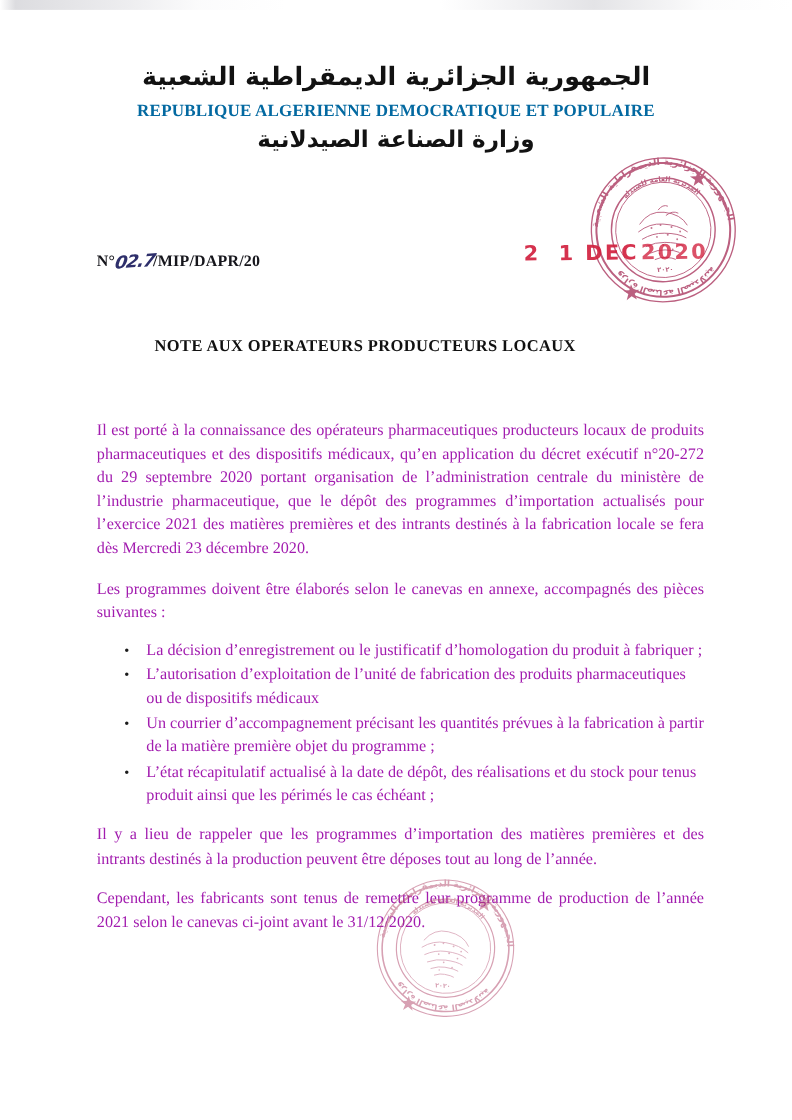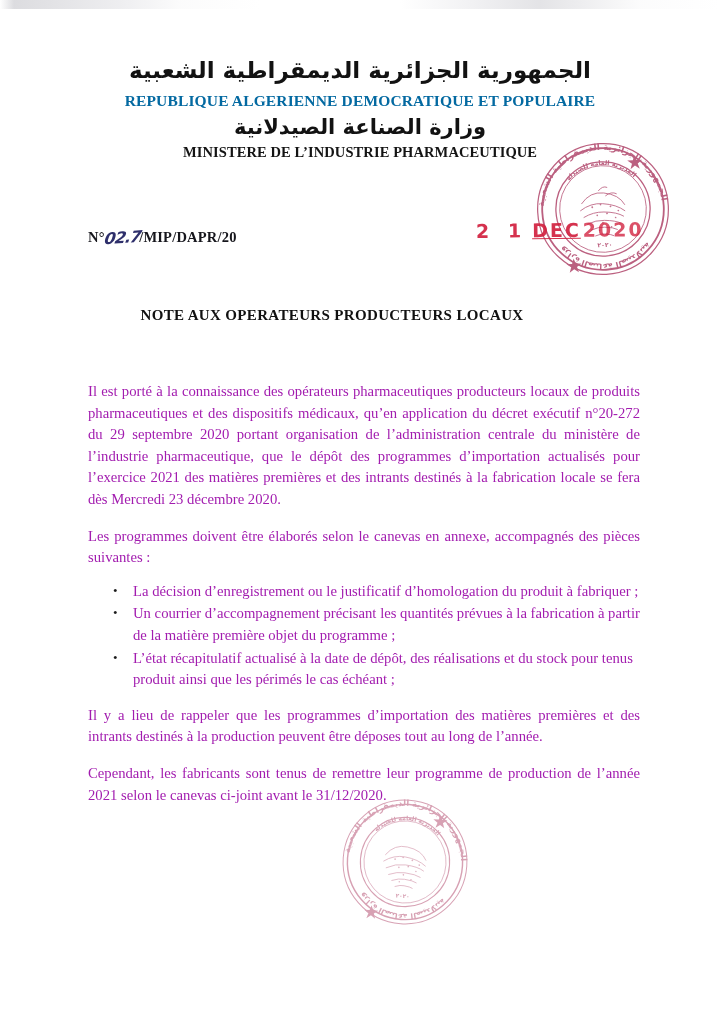--- a/index.html
+++ b/index.html
@@ -113,21 +113,21 @@
     font-family: "DejaVu Sans", "Liberation Sans", sans-serif;
     font-size: 19px;
     font-weight: 700;
     color: #d2213f;
     letter-spacing: 2px;
     transform: rotate(-0.6deg);
     opacity: 0.92;
     white-space: nowrap;
   }
   .date-stamp .d-day { letter-spacing: 6px; }
-  .date-stamp .d-mon { margin-left: 5px; text-decoration: underline; }
+  .date-stamp .d-mon { margin-left: 5px; }
   .date-stamp .d-year { margin-left: 2px; opacity: 0.85; }
 
   
   .seal {
     position: absolute;
     border-radius: 50%;
     pointer-events: none;
   }
   .seal svg { display: block; width: 100%; height: 100%; }
 
@@ -202,21 +202,20 @@
 <body>
 
 <div class="scan-top-band"></div>
 
 <div class="page">
 
   <div class="header">
     <div class="ar-line-1">الجمهورية الجزائرية الديمقراطية الشعبية</div>
     <div class="fr-line-1">REPUBLIQUE ALGERIENNE DEMOCRATIQUE ET POPULAIRE</div>
     <div class="ar-line-2">وزارة الصناعة الصيدلانية</div>
-    <div class="fr-line-2">MINISTERE DE L’INDUSTRIE PHARMACEUTIQUE</div>
   </div>
 
   <div class="seal seal-top">
     <svg viewBox="0 0 200 200" xmlns="http://www.w3.org/2000/svg">
       <defs>
         <path id="arcOuterTop" d="M 100,100 m -78,0 a 78,78 0 1,1 156,0" fill="none"></path>
         <path id="arcOuterBot" d="M 100,100 m 72,0 a 72,72 0 1,1 -144,0" fill="none"></path>
         <path id="arcInnerTop" d="M 100,100 m -58,0 a 58,58 0 1,1 116,0" fill="none"></path>
       </defs>
       <g stroke="#b0456a" fill="none">
@@ -288,20 +287,21 @@
   <div class="doc-title">NOTE AUX OPERATEURS PRODUCTEURS LOCAUX</div>
 
   <div class="body-wrap">
 
     <p>Il est porté à la connaissance des opérateurs pharmaceutiques producteurs locaux de produits pharmaceutiques et des dispositifs médicaux, qu’en application du décret exécutif n°20-272 du 29 septembre 2020 portant organisation de l’administration centrale du ministère de l’industrie pharmaceutique, que le dépôt des programmes d’importation actualisés pour l’exercice 2021 des matières premières et des intrants destinés à la fabrication locale se fera dès Mercredi 23 décembre 2020.</p>
 
     <p class="tight">Les programmes doivent être élaborés selon le canevas en annexe, accompagnés des pièces suivantes :</p>
 
     <ul class="doc-list">
       <li>La décision d’enregistrement ou le justificatif d’homologation du produit à fabriquer ;</li>
+      <li>L’autorisation d’exploitation de l’unité de fabrication des produits pharmaceutiques ou de dispositifs médicaux</li>
       <li>Un courrier d’accompagnement précisant les quantités prévues à la fabrication à partir de la matière première objet du programme ;</li>
       <li>L’état récapitulatif actualisé à la date de dépôt, des réalisations et du stock pour tenus produit ainsi que les périmés le cas échéant ;</li>
     </ul>
 
     <p>Il y a lieu de rappeler que les programmes d’importation des matières premières et des intrants destinés à la production peuvent être déposes tout au long de l’année.</p>
 
     <p>Cependant, les fabricants sont tenus de remettre leur programme de production de l’année 2021 selon le canevas ci-joint avant le 31/12/2020.</p>
   </div>
 
   <div class="seal seal-bottom">

